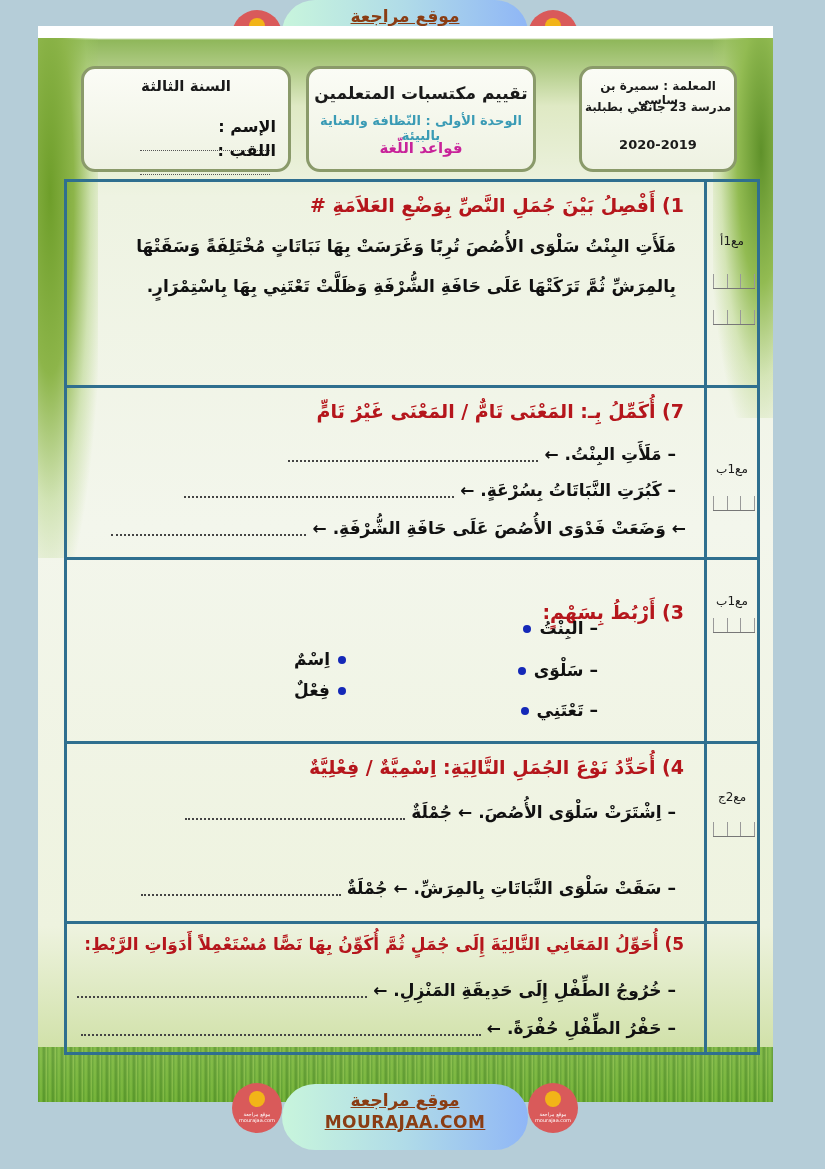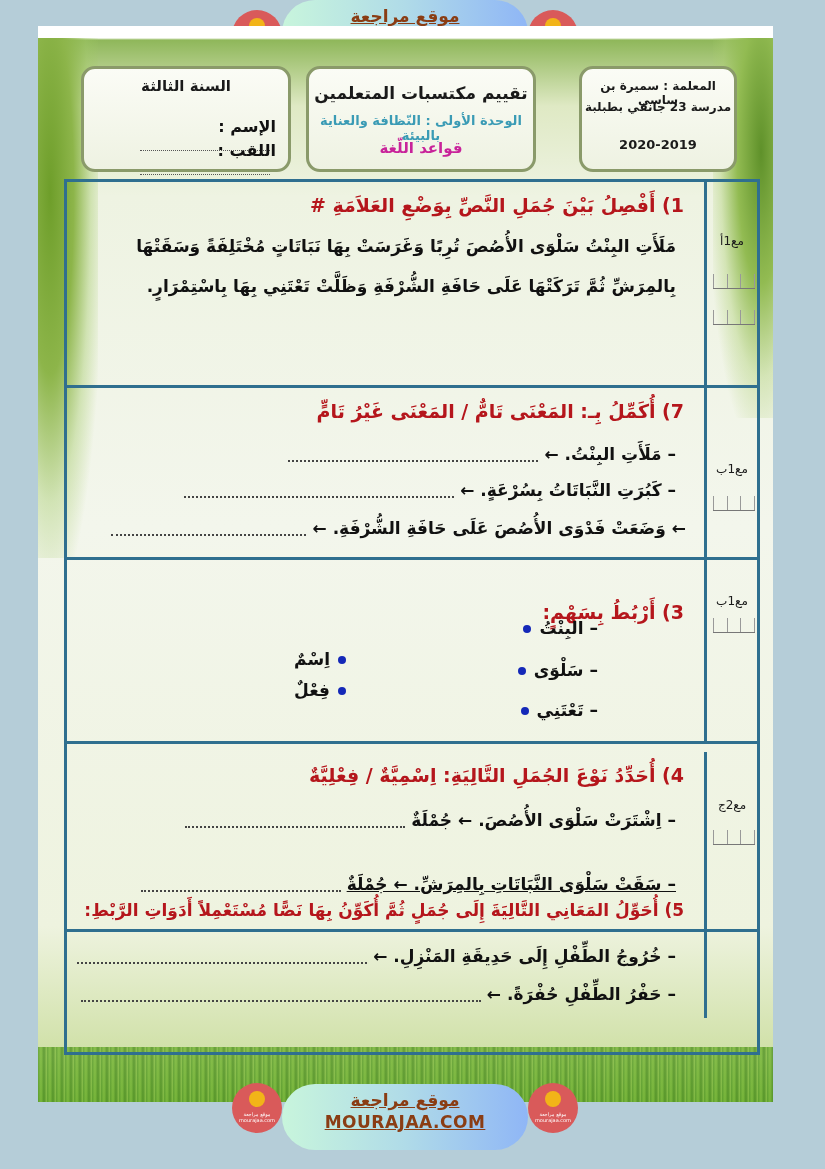--- a/index.html
+++ b/index.html
@@ -177,41 +177,41 @@
       <div class="side-col">
         <div class="crit" style="top:34px;">مع1ب</div>
         <div class="score-box" style="top:58px;">
             <span></span>
             <span></span>
             <span></span>
           </div>
       </div>
     </div>
 
-    <div class="row" style="top:562px;height:180px;margin-top:8px;">
+    <div class="row" style="top:562px;height:180px;">
       <div class="main-col">
         <div class="q" style="top:12px;">4) أُحَدِّدُ نَوْعَ الجُمَلِ التَّالِيَةِ: اِسْمِيَّةٌ / فِعْلِيَّةٌ</div>
         <div class="line" style="top:58px;">
           <span>– اِشْتَرَتْ سَلْوَى الأُصُصَ. ← جُمْلَةٌ</span><span class="dots-line" style="width:220px;"></span>
         </div>
-        <div class="line" style="top:122px;text-decoration:underline;">
+        <div class="line" style="top:134px;">
           <span>– سَقَتْ سَلْوَى النَّبَاتَاتِ بِالمِرَشِّ. ← جُمْلَةٌ</span><span class="dots-line" style="width:200px;"></span>
         </div>
       </div>
       <div class="side-col">
         <div class="crit" style="top:46px;">مع2ج</div>
         <div class="score-box" style="top:78px;">
             <span></span>
             <span></span>
             <span></span>
           </div>
       </div>
     </div>
 
-    <div class="row" style="top:708px;height:128px;padding-left:20px;">
+    <div class="row" style="top:742px;height:128px;padding-left:20px;">
       <div class="main-col">
         <div class="q" style="top:10px;font-size:17px;">5) أُحَوِّلُ المَعَانِي التَّالِيَةَ إِلَى جُمَلٍ ثُمَّ أُكَوِّنُ بِهَا نَصًّا مُسْتَعْمِلاً أَدَوَاتِ الرَّبْطِ:</div>
         <div class="line" style="top:56px;">
           <span>– خُرُوجُ الطِّفْلِ إِلَى حَدِيقَةِ المَنْزِلِ. ←</span><span class="dots-line" style="width:290px;"></span>
         </div>
         <div class="line" style="top:94px;">
           <span>– حَفْرُ الطِّفْلِ حُفْرَةً. ←</span><span class="dots-line" style="width:400px;"></span>
         </div>
       </div>
       <div class="side-col"></div>

